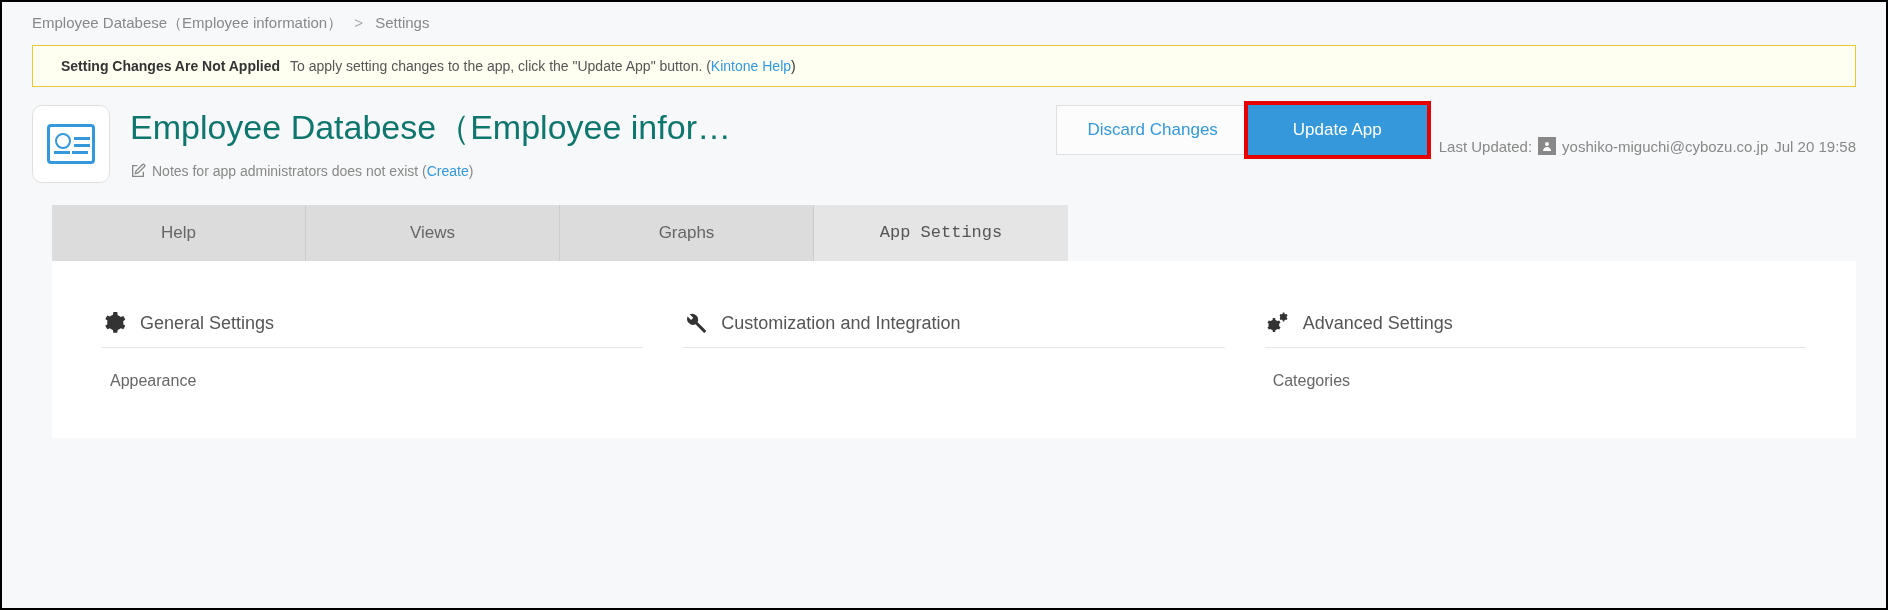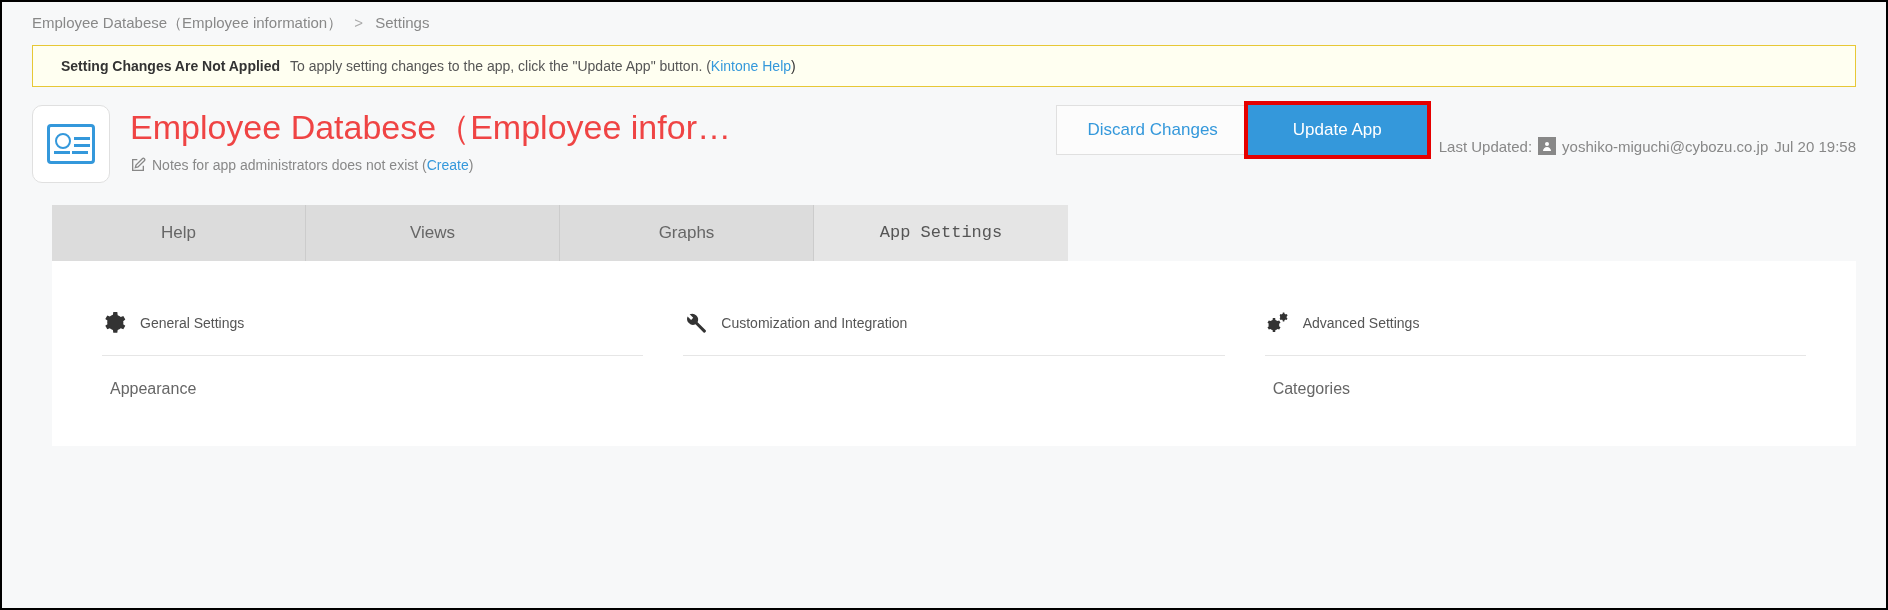--- a/index.html
+++ b/index.html
@@ -64,28 +64,28 @@
     position: absolute;
     left: 24px; top: 10px;
     width: 16px; height: 2.5px;
     background: #3498db;
     box-shadow: 0 7px 0 #3498db, -20px 14px 0 #3498db, -2px 14px 0 #3498db;
   }
   .title-block { flex: 1; min-width: 0; }
   .app-title {
     font-size: 34px;
     font-weight: 300;
-    color: #ef4444;
+    color: #0f766e;
     white-space: nowrap;
     overflow: hidden;
     text-overflow: ellipsis;
     max-width: 720px;
   }
   .notes-row {
-    margin-top: 6px;
+    margin-top: 12px;
     color: #888;
     font-size: 14px;
     display: flex; align-items: center; gap: 6px;
   }
   .notes-row .link { color: #3498db; text-decoration: none; }
   .edit-icon { width: 16px; height: 16px; color: #888; }
   .actions-block { display: flex; flex-direction: row; align-items: flex-end; gap: 12px; }
   .btn-row { display: flex; gap: 0; }
   .btn {
     padding: 14px 30px;
@@ -125,24 +125,24 @@
   .tab:last-of-type { border-right: none; }
   .tab.active { background: #e5e5e5; color: #555; font-family: Liberation Mono, monospace; }
   .content {
     background: #fff;
     padding: 50px 30px 40px;
   }
   .columns { display: flex; gap: 0; }
   .col { flex: 1; padding: 0 20px; }
   .section-header {
     display: flex; align-items: center; gap: 14px;
-    padding-bottom: 20px;
+    padding-bottom: 12px;
     border-bottom: 1px solid #e6e6e6;
     color: #555;
-    font-size: 14px;
+    font-size: 18px;
   }
   .section-icon { width: 24px; height: 24px; color: #333; flex-shrink:0 }
   .section-item {
     padding: 24px 8px 8px;
     color: #666;
     font-size: 16px;
   }
 </style>
 </head>
 <body>

